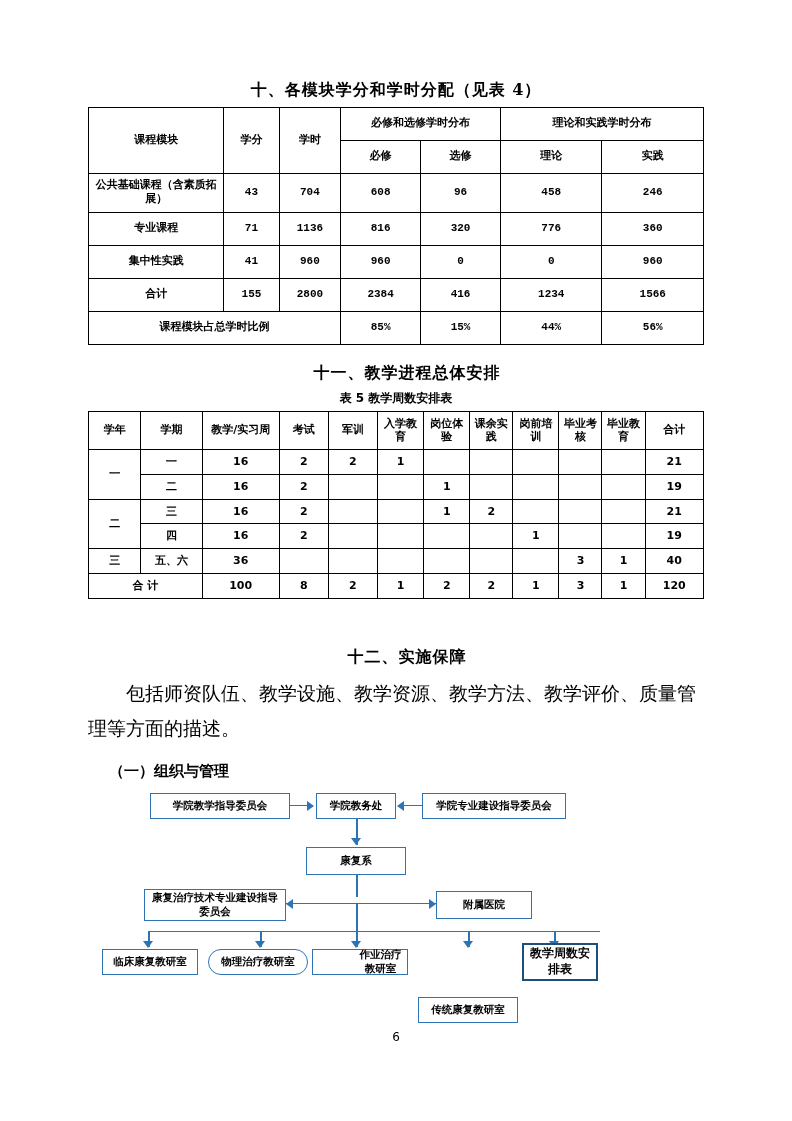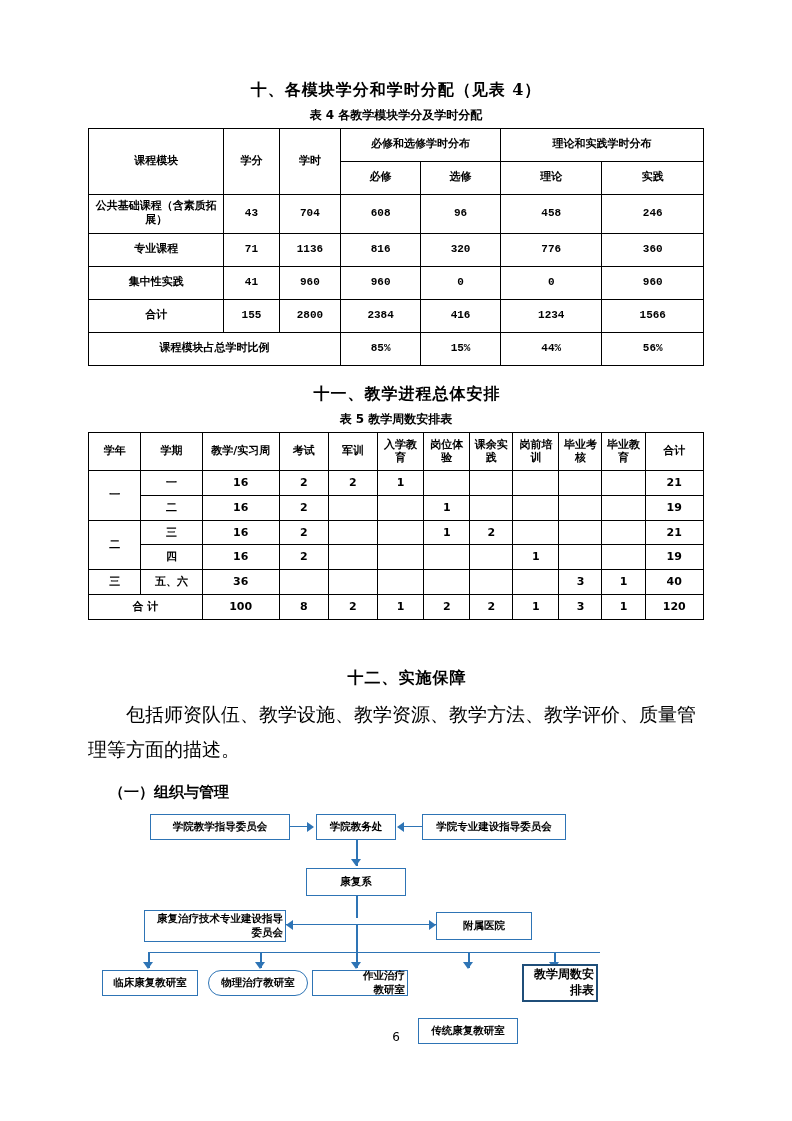--- a/index.html
+++ b/index.html
@@ -84,21 +84,21 @@
     width: 616px;
     height: 200px;
     margin-top: 8px;
     font-size: 10.5px;
   }
   .node {
     position: absolute;
     border: 1px solid #2e74b5;
     background: #ffffff;
     color: #000;
-    text-align: right;
+    text-align: center;
     box-sizing: border-box;
     display: flex;
     align-items: center;
     justify-content: center;
     font-weight: bold;
     line-height: 1.3;
     padding: 1px 2px;
   }
   .node.strong {
     border: 2px solid #1f4e79;
@@ -138,21 +138,20 @@
   }
 </style>
 </head>
 <body>
 
 <div class="page">
   <div class="content">
 
     <h2 class="section">十、各模块学分和学时分配（见表 4）</h2>
 
-    <div class="tbl-caption">表 4  各教学模块学分及学时分配</div>
 
     <table class="grid t4">
       <colgroup>
         <col style="width:22%">
           <col style="width:9%">
           <col style="width:10%">
         <col style="width:13%">
           <col style="width:13%">
           <col style="width:16.5%">
           <col style="width:16.5%">

